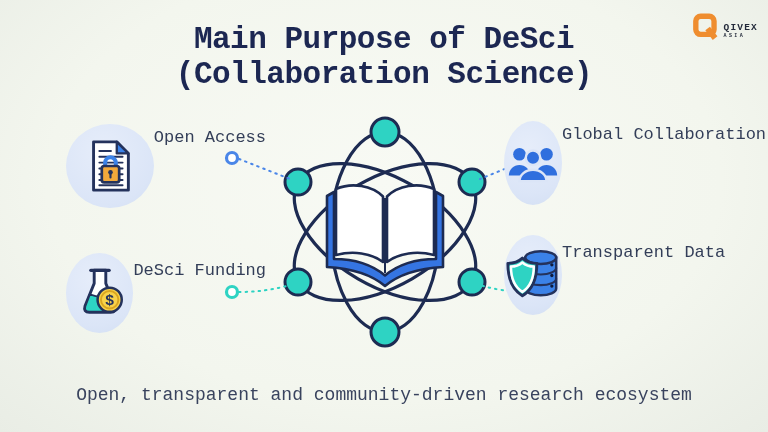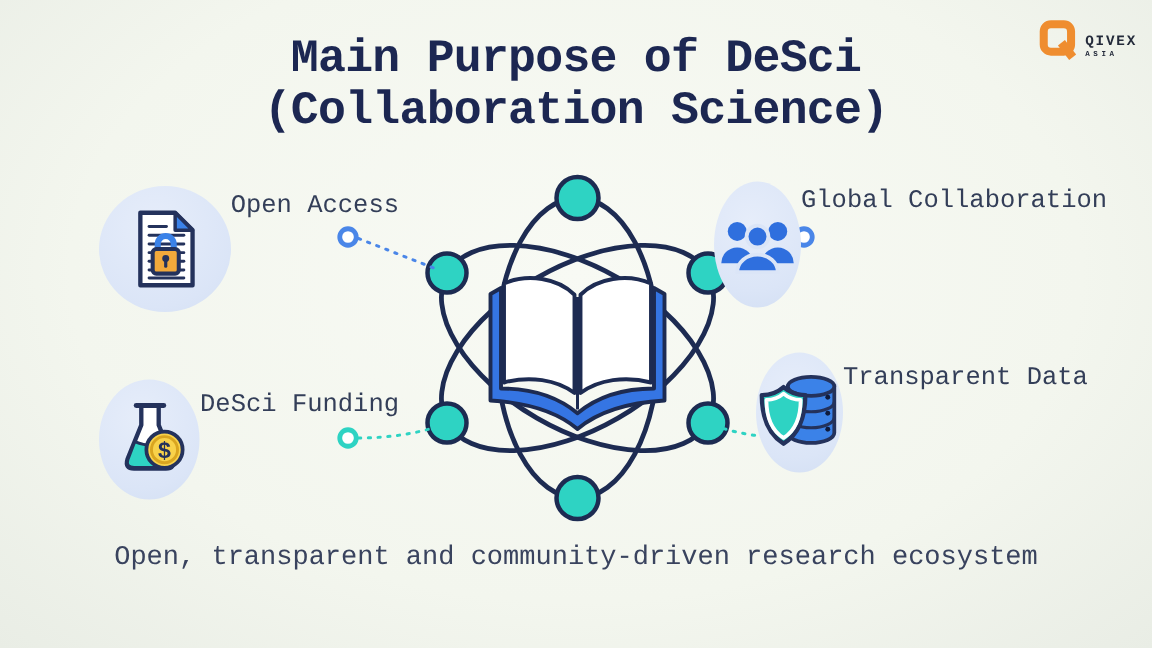--- a/index.html
+++ b/index.html
@@ -28,26 +28,26 @@
     border-radius:50%;
     background:radial-gradient(circle at 42% 32%, #e6edfa 0%, var(--circle-bg) 70%, #d3dff3 100%);
     display:flex;align-items:center;justify-content:center;
   }
   .fc-top{width:88px;height:84px;}
   .fc-bottom{width:90px;height:80px;}
   .feature-label{
     margin-top:4px;font-size:17px;font-weight:500;color:var(--label);white-space:nowrap;text-align:center;
   }
   #feat-open-access{left:66px;top:124px;}
-  #feat-global-collaboration{left:476px;top:121px;}
+  #feat-global-collaboration{left:504px;top:121px;}
   #feat-fair-funding{left:66px;top:253px;}
   #feat-fair-funding .feature-label,#feat-transparent-data .feature-label{margin-top:8px;}
   #feat-transparent-data{left:504px;top:235px;}
   .caption{
-    position:absolute;top:362px;left:0;width:100%;text-align:center;
+    position:absolute;top:385px;left:0;width:100%;text-align:center;
     font-size:18px;font-weight:500;color:var(--caption);
   }
 </style>
 </head>
 <body>
 
 <div class="canvas">
 
   <div class="title">
     <div>Main Purpose of DeSci</div>

